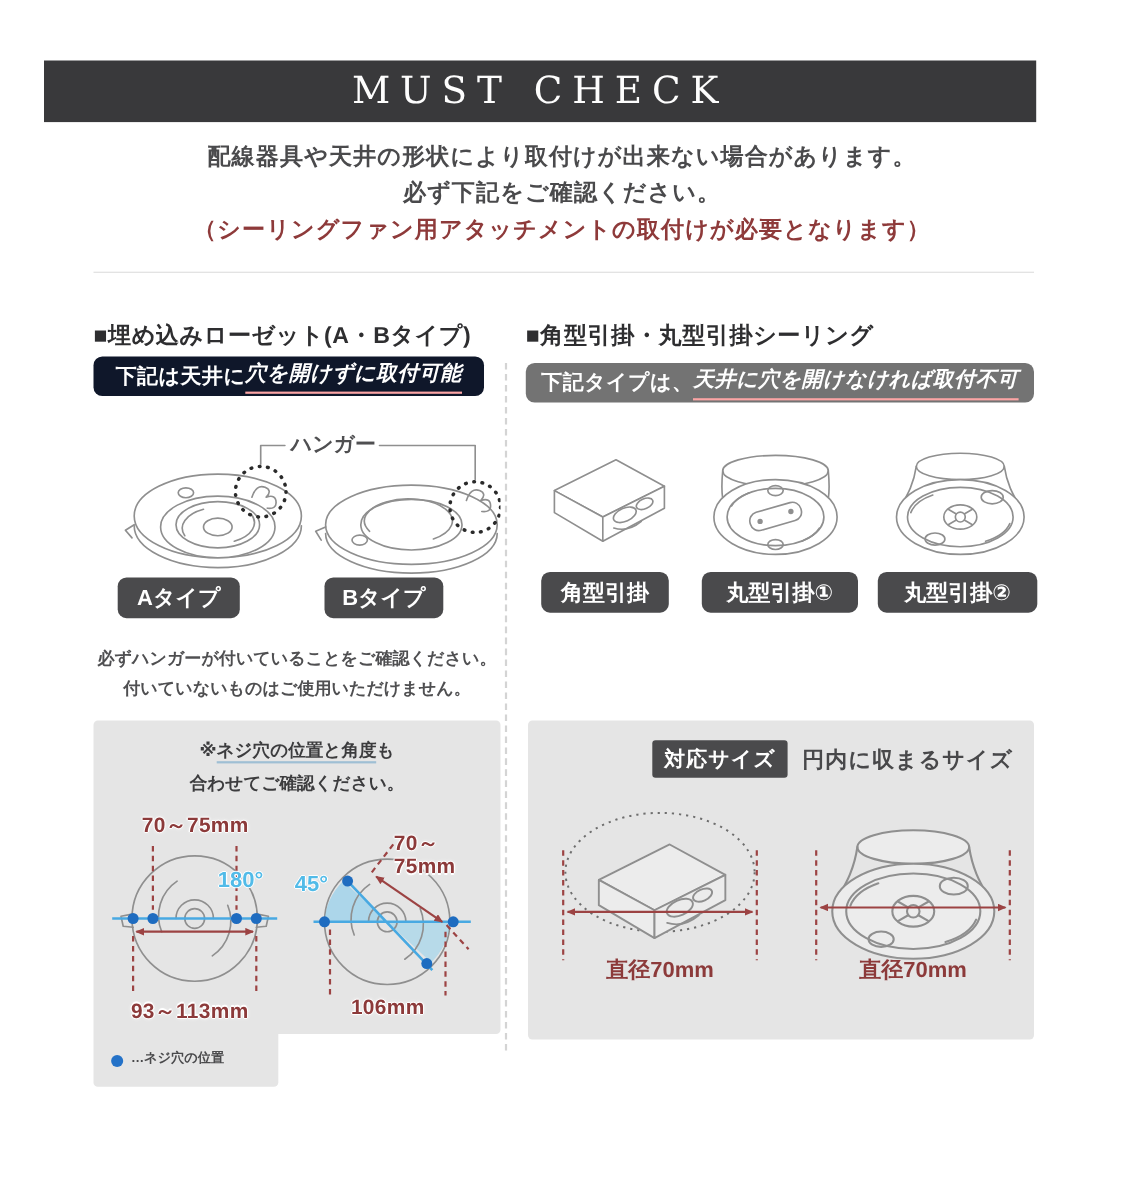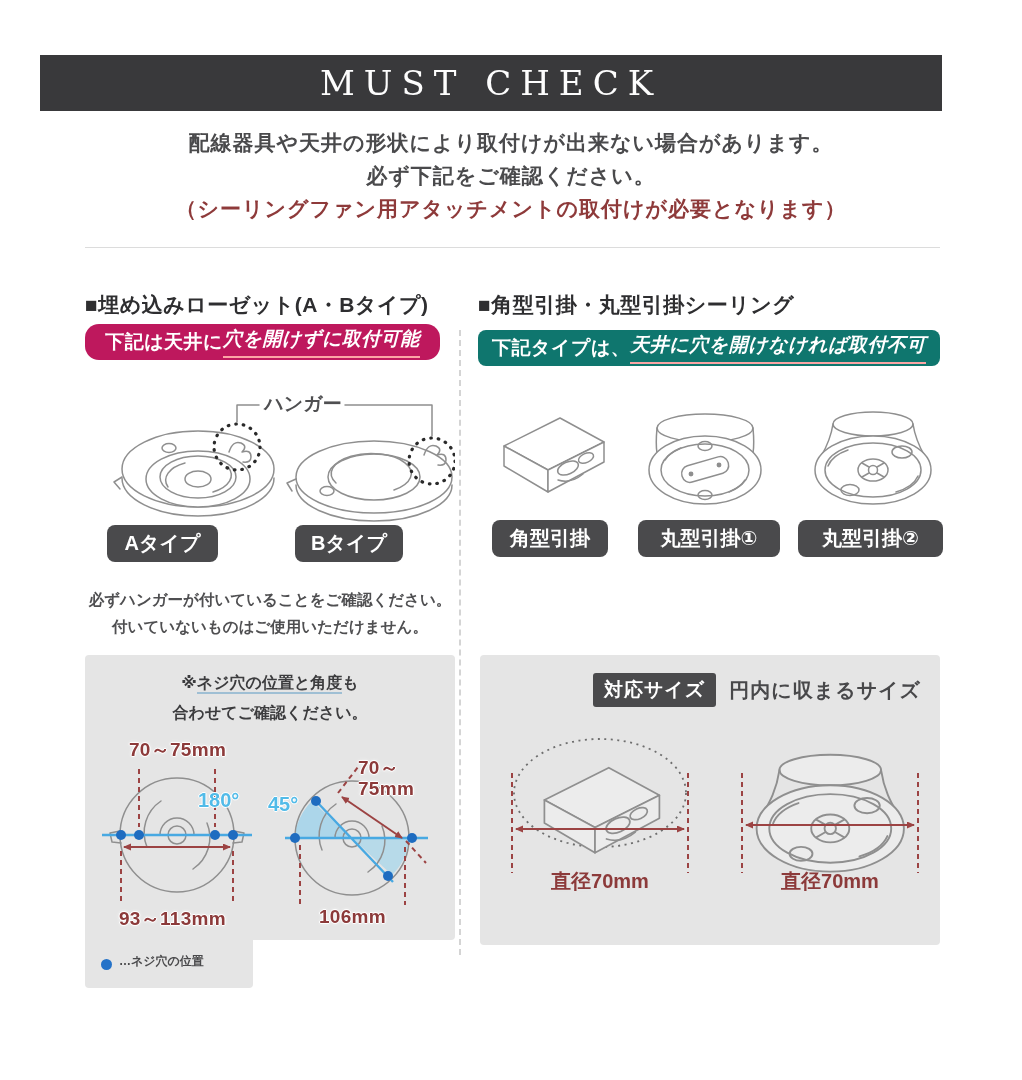--- a/index.html
+++ b/index.html
@@ -12,22 +12,22 @@
   
   .intro{position:absolute;left:0;top:126px;width:100%;text-align:center;}
   .intro-line{font-size:21px;font-weight:bold;color:#4a4a4c;line-height:33px;letter-spacing:1px;}
   .intro-line.red{color:#8e3a3a;}
   .divider{position:absolute;left:85px;top:247px;width:855px;border-top:1px solid #dcdcdc;}
   .v-divider{position:absolute;left:459px;top:330px;height:625px;border-left:2px dashed #d4d4d4;}
   
   .sec-heading{position:absolute;font-size:21px;font-weight:bold;color:#2e2e30;letter-spacing:.5px;}
   .pill{position:absolute;height:36px;display:flex;align-items:center;justify-content:center;
         color:#fff;font-size:19px;font-weight:bold;border-radius:8px;letter-spacing:.5px;box-sizing:border-box;}
-  .pill.dark{background:#be185d;border-radius:14px;}
-  .pill.maroon{background:#0f766e;}
+  .pill.dark{background:#0f172a;}
+  .pill.maroon{background:#737373;}
   .pill .u{border-bottom:2px solid #fca5a5;padding-bottom:4px;font-style:italic;}
   .type-badge{position:absolute;height:37px;background:#4a4a4c;color:#fff;border-radius:8px;
         display:flex;align-items:center;justify-content:center;font-size:20px;font-weight:bold;}
   
   svg{position:absolute;}
   .draw{stroke:#8f8f8f;stroke-width:1.5;fill:none;stroke-linecap:round;stroke-linejoin:round;}
   .hanger-label{position:absolute;left:263px;top:391px;width:80px;text-align:center;
         font-size:19px;color:#4f4f51;font-weight:bold;}
   .note-text{position:absolute;left:85px;top:586px;width:370px;text-align:center;
         font-size:15.5px;line-height:27px;color:#4f4f51;font-weight:bold;}

